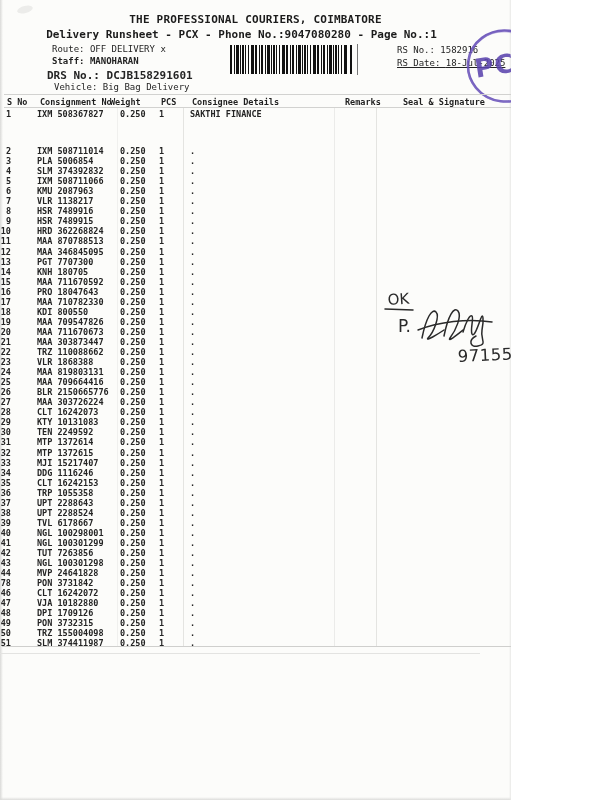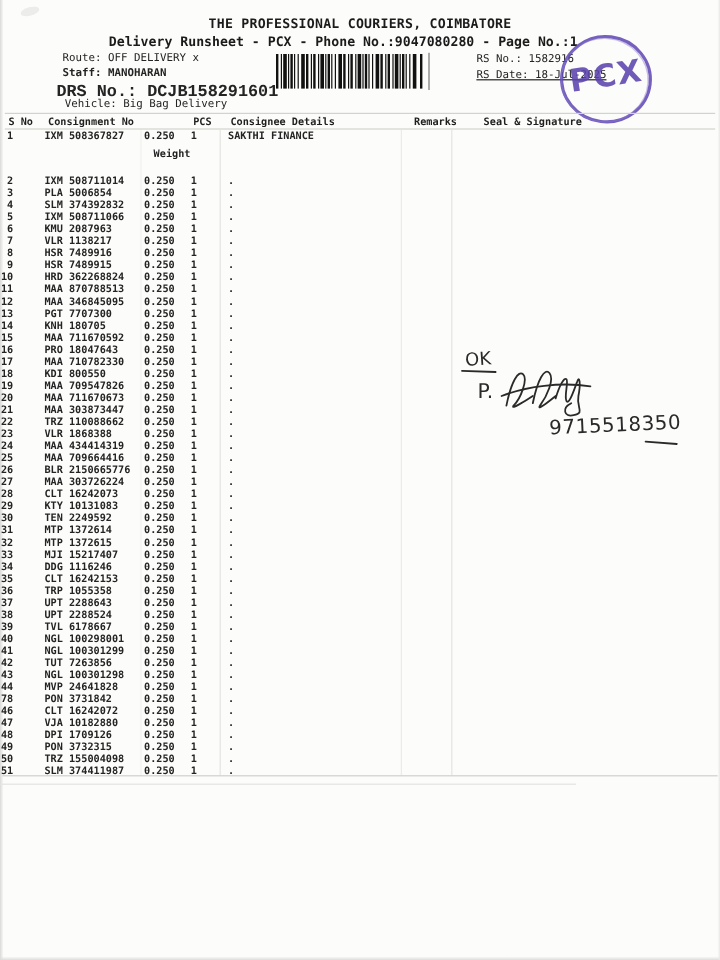--- a/index.html
+++ b/index.html
@@ -1,25 +1,25 @@
 <!DOCTYPE html>
 <html><head>
 <meta charset="utf-8">
 <style>
   html,body{margin:0;padding:0;background:#fff;}
-  .page{position:relative;width:600px;height:800px;background:#fcfcfa;overflow:hidden;
+  .page{position:relative;width:511px;height:800px;background:#fcfcfa;overflow:hidden;
         font-family:"DejaVu Sans Mono","Liberation Mono",monospace;color:#222;}
   .title{position:absolute;top:13px;left:0;right:0;text-align:center;
          font-size:11px;font-weight:bold;letter-spacing:.2px;color:#1b1b1b;white-space:pre;}
   .subtitle{position:absolute;top:28px;left:-14px;right:14px;text-align:center;
          font-size:11px;font-weight:bold;color:#1b1b1b;white-space:pre;}
   .meta{position:absolute;font-size:9px;white-space:pre;color:#242424;padding-left:32px;}
   .m-route{left:20px;top:44px;}
   .m-staff{left:20px;top:56px;font-weight:bold;}
-  .m-drs{left:15px;top:69px;font-weight:bold;font-size:14px;font-family:Liberation Mono, monospace;}
+  .m-drs{left:15px;top:69px;font-weight:bold;font-size:11px;}
   .m-vehicle{left:22px;top:82px;}
   .m-rsno{left:365px;top:45px;}
   .m-rsdate{left:365px;top:58px;text-decoration:underline;}
   .vsep{position:absolute;left:357px;top:44px;width:1px;height:31px;background:#777;}
   .hline{position:absolute;height:1px;background:#d2d2d0;}
   .vline{position:absolute;width:1px;background:#e4e4e1;}
   .th{position:absolute;top:97px;font-size:8.5px;font-weight:bold;color:#1f1f1f;white-space:pre;}
   .trow{position:absolute;left:0;width:600px;height:10px;line-height:10px;
         font-size:8.5px;font-weight:bold;color:#242424;}
   .cell{position:absolute;top:0;white-space:pre;}
@@ -109,21 +109,21 @@
     <svg width="94" height="94">
       <ellipse cx="47" cy="47" rx="37" ry="35.5" fill="none" stroke="#624ab6" stroke-width="2.6" transform="rotate(7 47 47)"></ellipse>
       <ellipse cx="46" cy="47.8" rx="36.2" ry="34.8" fill="none" stroke="#7a64c4" stroke-width="1.2" opacity=".45" transform="rotate(4 47 47)"></ellipse>
     </svg>
     <span class="stamp-text">PCX</span>
   </div>
 
   <div class="hline" style="left:4px;top:94px;width:592px;"></div>
   <span class="th" style="left:7px;">S No</span>
   <span class="th" style="left:40px;">Consignment No</span>
-  <span class="th" style="left:128px;margin-top:27px;">Weight</span>
+  <span class="th" style="left:110px;">Weight</span>
   <span class="th" style="left:161px;">PCS</span>
   <span class="th" style="left:192px;">Consignee Details</span>
   <span class="th" style="left:345px;">Remarks</span>
   <span class="th" style="left:403px;">Seal &amp; Signature</span>
   <div class="hline" style="left:4px;top:107px;width:592px;"></div>
 
   <div class="vline" style="left:117px;top:108px;height:538px;opacity:.5;"></div>
   <div class="vline" style="left:183px;top:108px;height:538px;"></div>
   <div class="vline" style="left:334px;top:108px;height:538px;opacity:.7;"></div>
   <div class="vline" style="left:376px;top:108px;height:538px;"></div>
@@ -285,21 +285,21 @@
       </div>
       <div class="trow" style="top: 357.05px;">
         <span class="cell c-sno">23</span>
         <span class="cell c-cons">VLR 1868388</span>
         <span class="cell c-wt">0.250</span>
         <span class="cell c-pcs">1</span>
         <span class="cell c-det">.</span>
       </div>
       <div class="trow" style="top: 367.1px;">
         <span class="cell c-sno">24</span>
-        <span class="cell c-cons">MAA 434414319</span>
+        <span class="cell c-cons">MAA 819803131</span>
         <span class="cell c-wt">0.250</span>
         <span class="cell c-pcs">1</span>
         <span class="cell c-det">.</span>
       </div>
       <div class="trow" style="top: 377.15px; padding-left: 28px;">
         <span class="cell c-sno">25</span>
         <span class="cell c-cons">MAA 709664416</span>
         <span class="cell c-wt">0.250</span>
         <span class="cell c-pcs">1</span>
         <span class="cell c-det">.</span>

